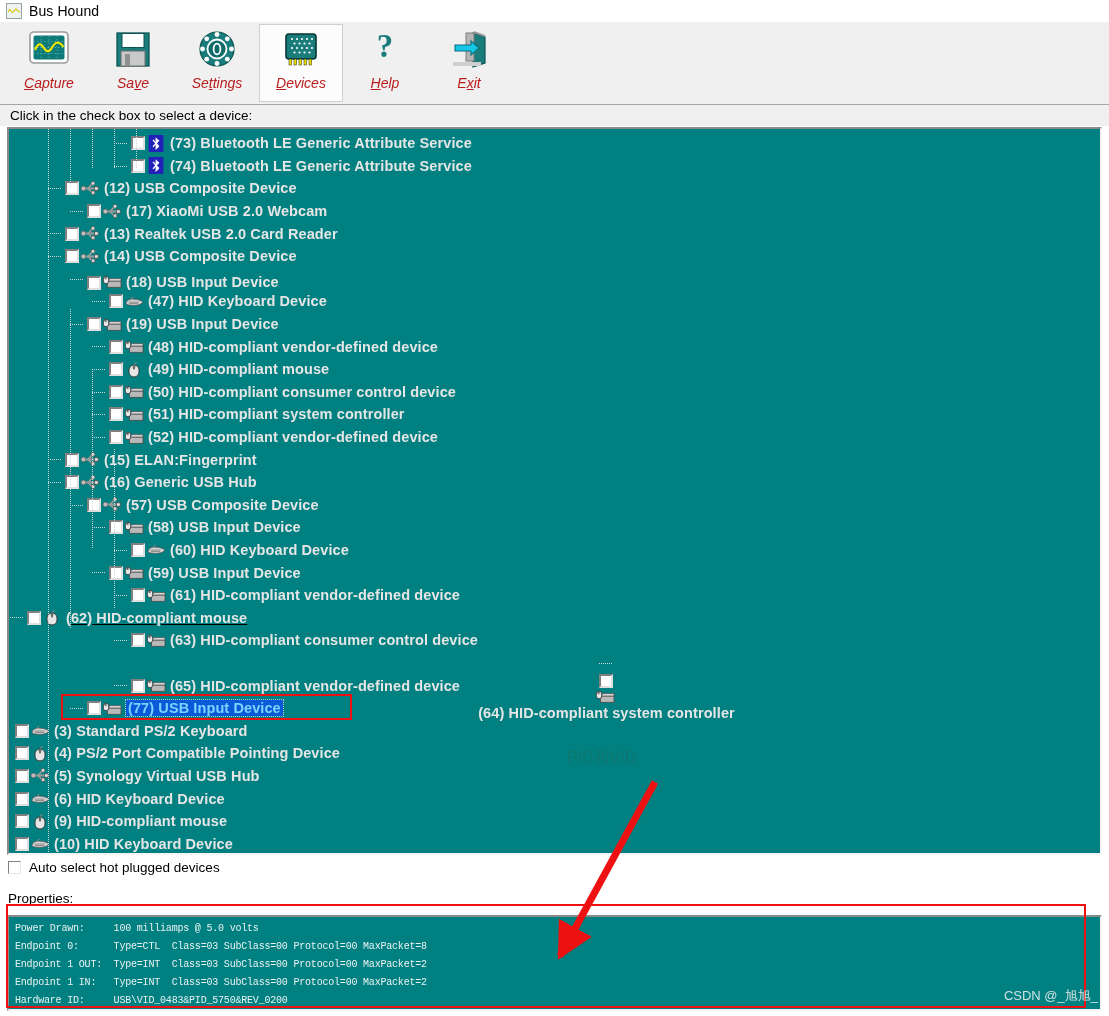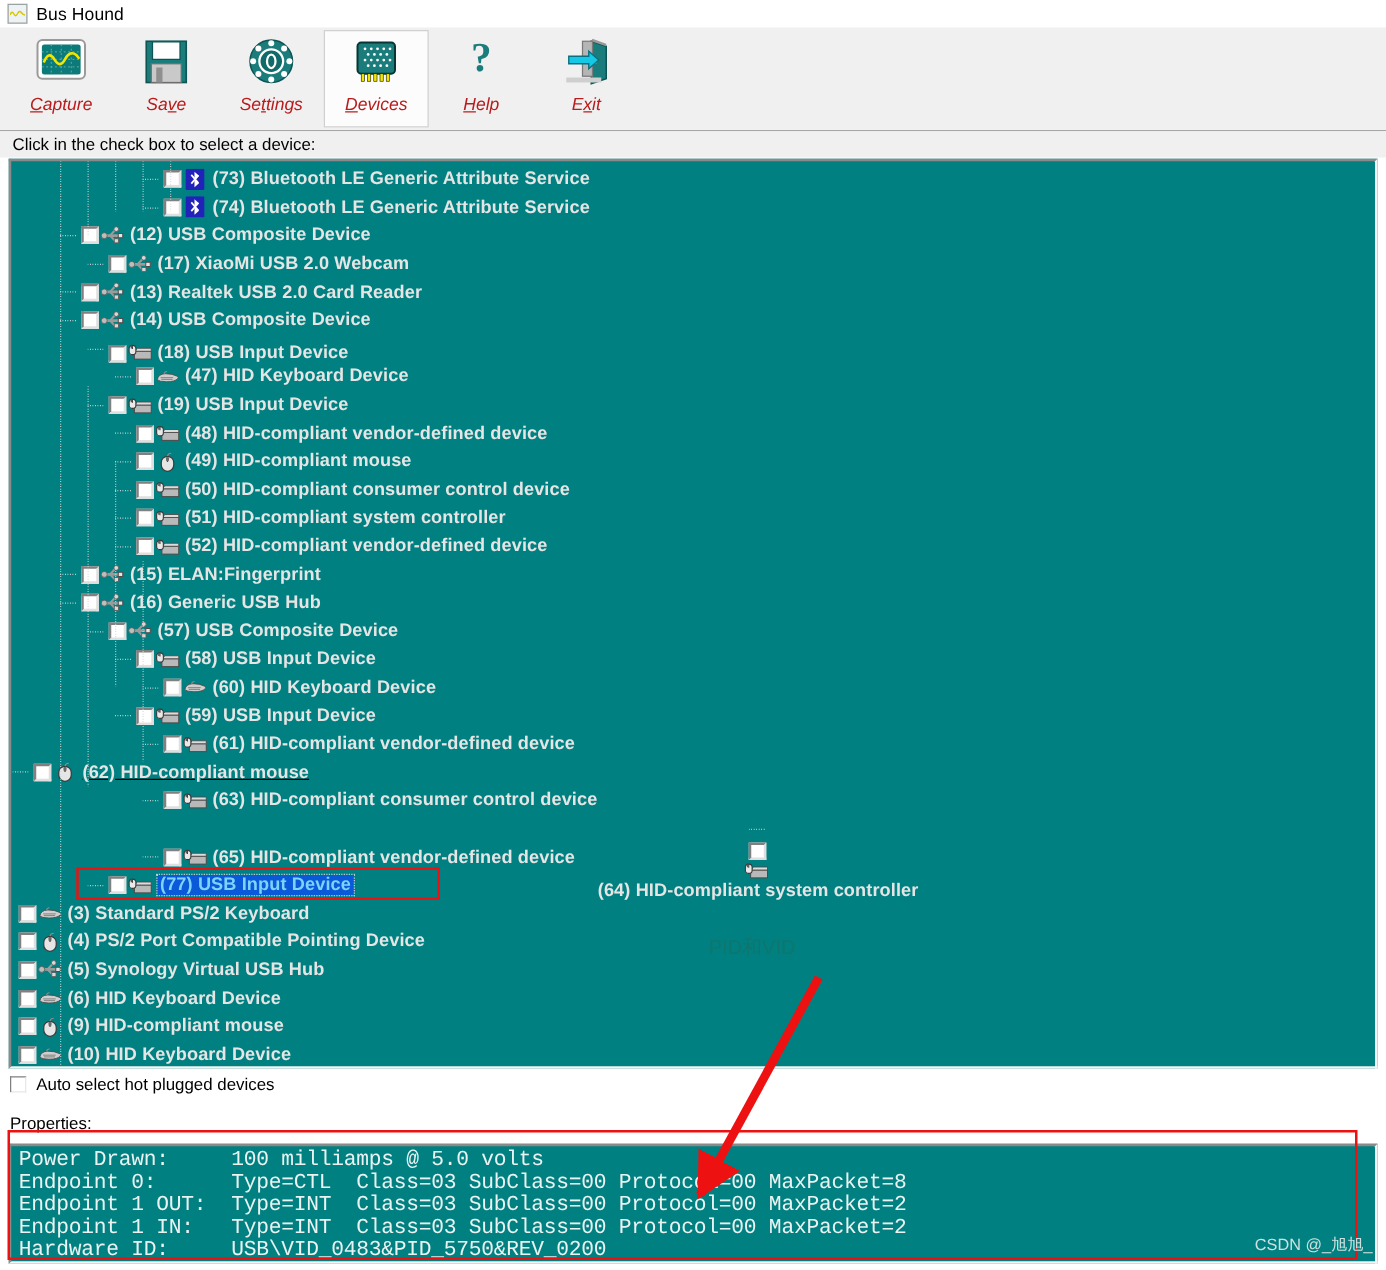--- a/index.html
+++ b/index.html
@@ -206,21 +206,21 @@
     height: 96px;
     border: 2px solid;
     border-color: #8a8a8a #f4f4f4 #f4f4f4 #8a8a8a;
     background: #008080;
     box-sizing: border-box;
     overflow: hidden;
     padding: 3px 0 0 6px;
   }
   .prop-line {
     font-family: "Liberation Mono", "DejaVu Sans Mono", monospace;
-    font-size: 17px;
+    font-size: 10px;
     color: #eaf2f2;
     line-height: 18px;
     white-space: pre;
     letter-spacing: -.2px;
   }
 
   
   .anno-rect {
     position: absolute;
     border: 2px solid #ee1111;

